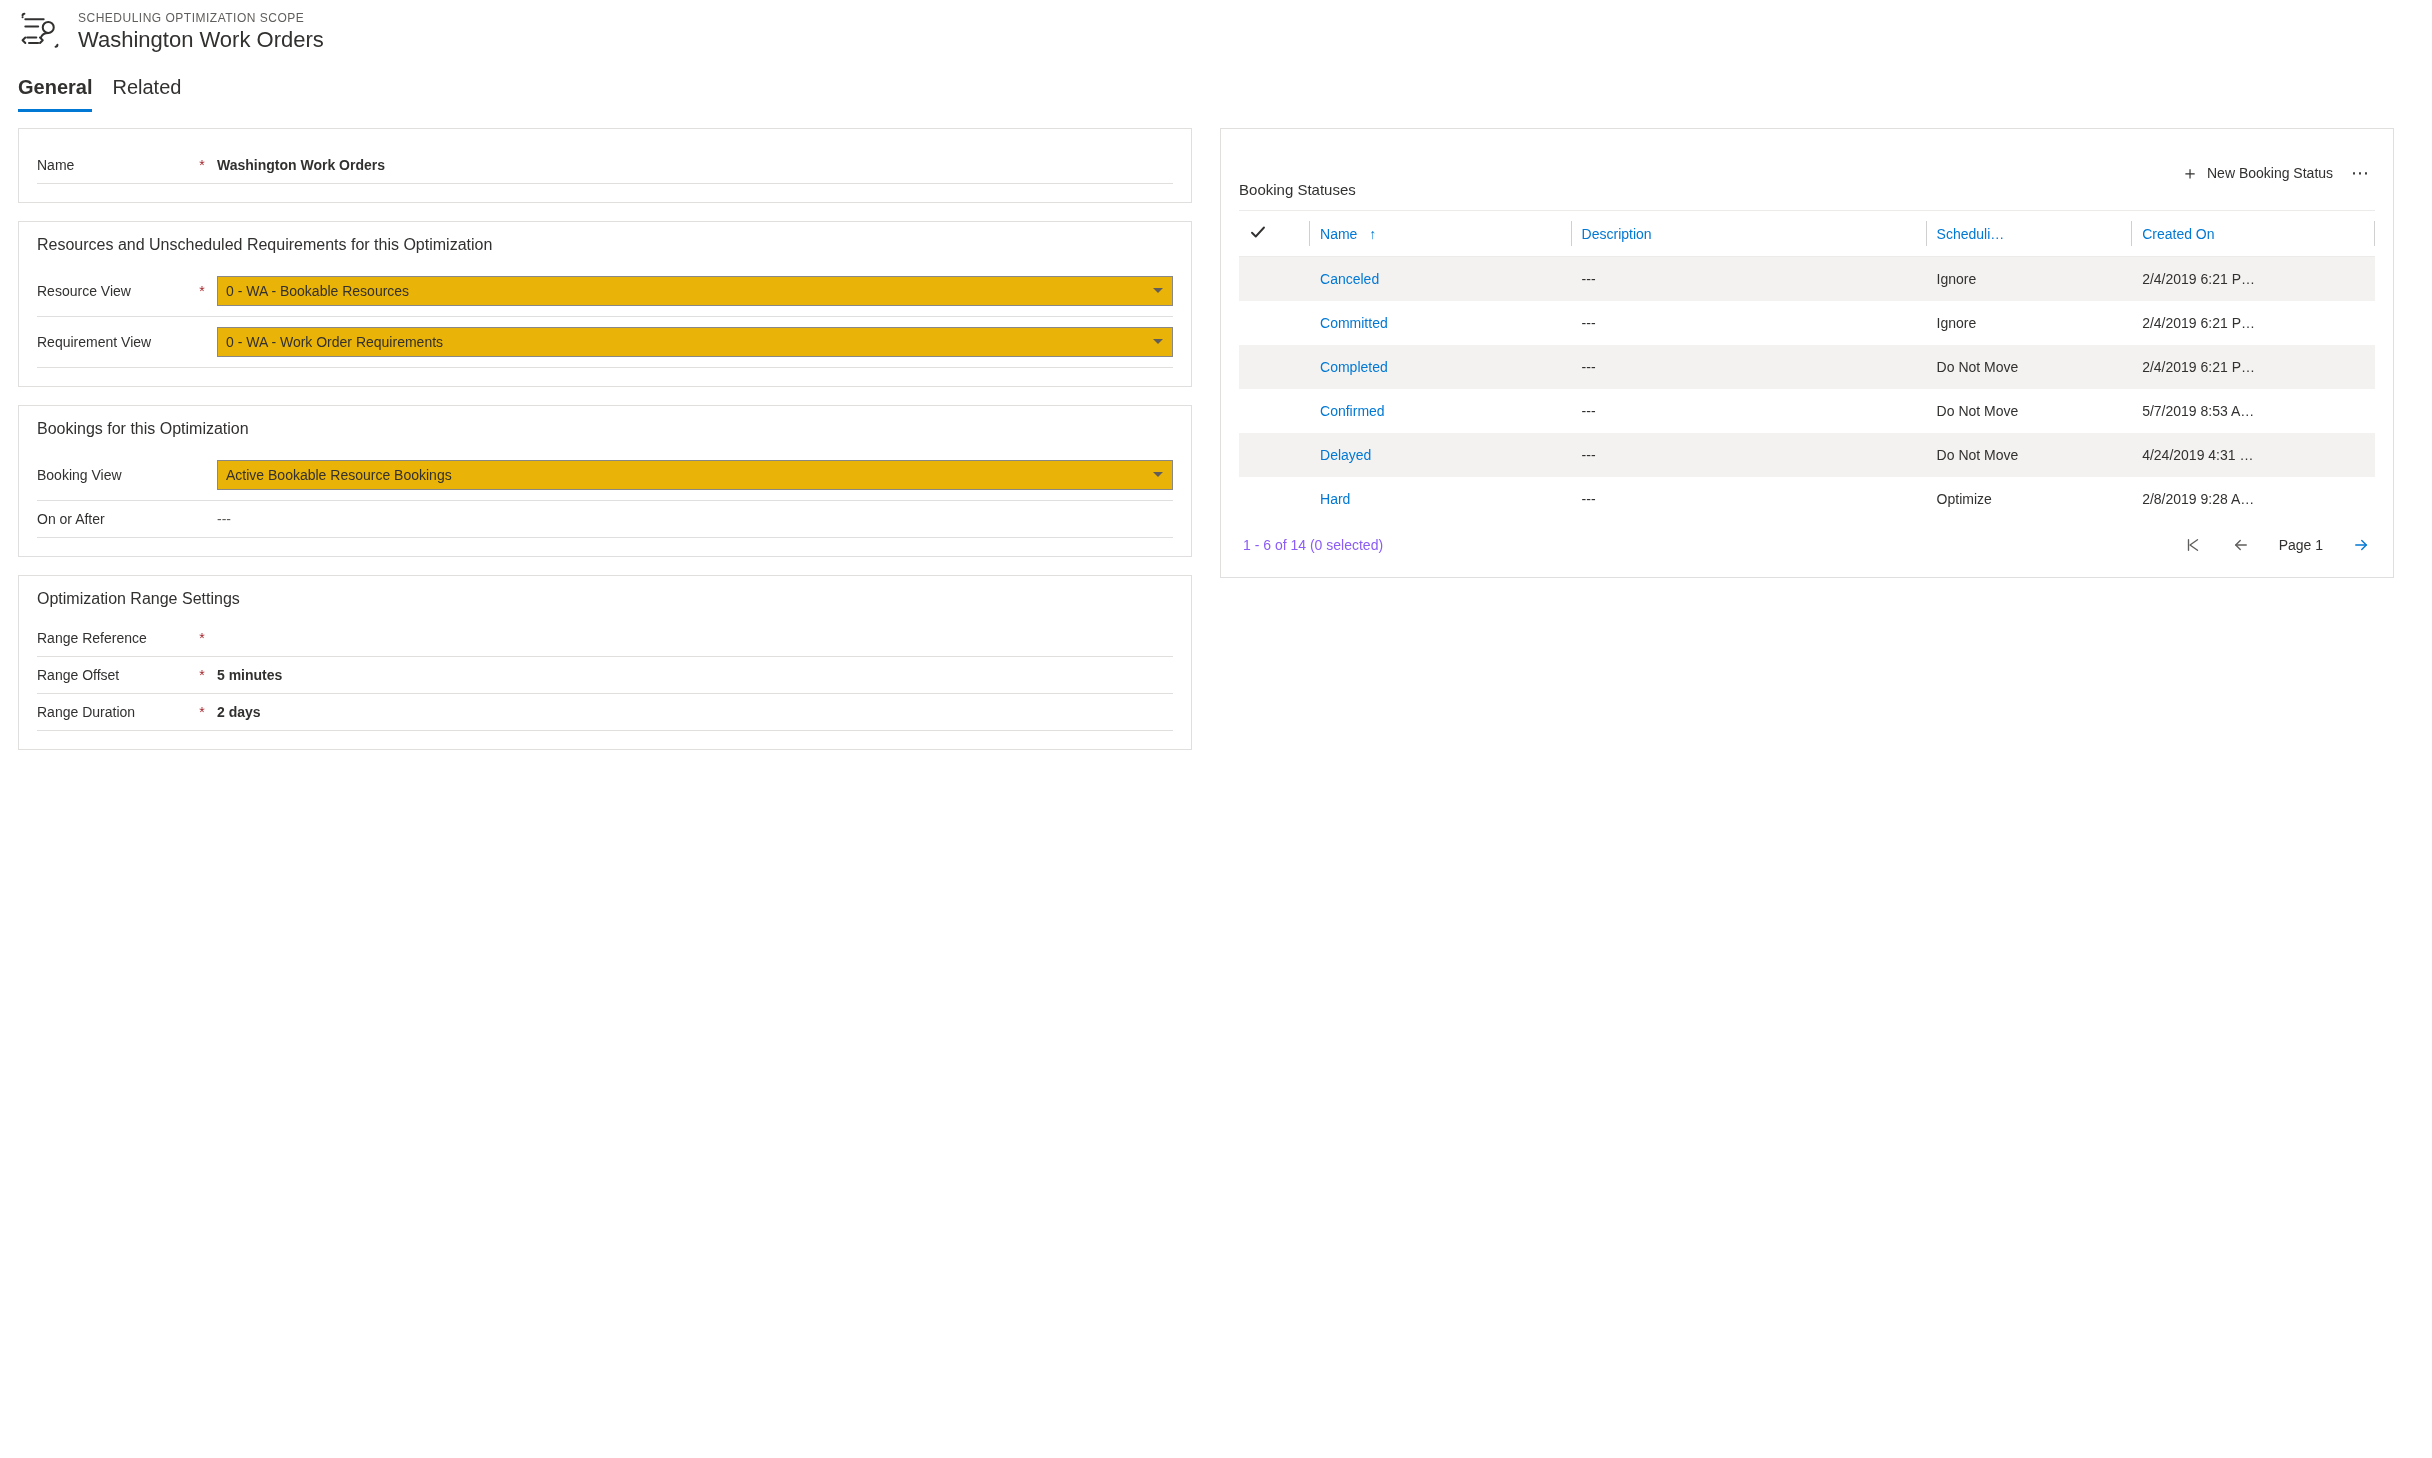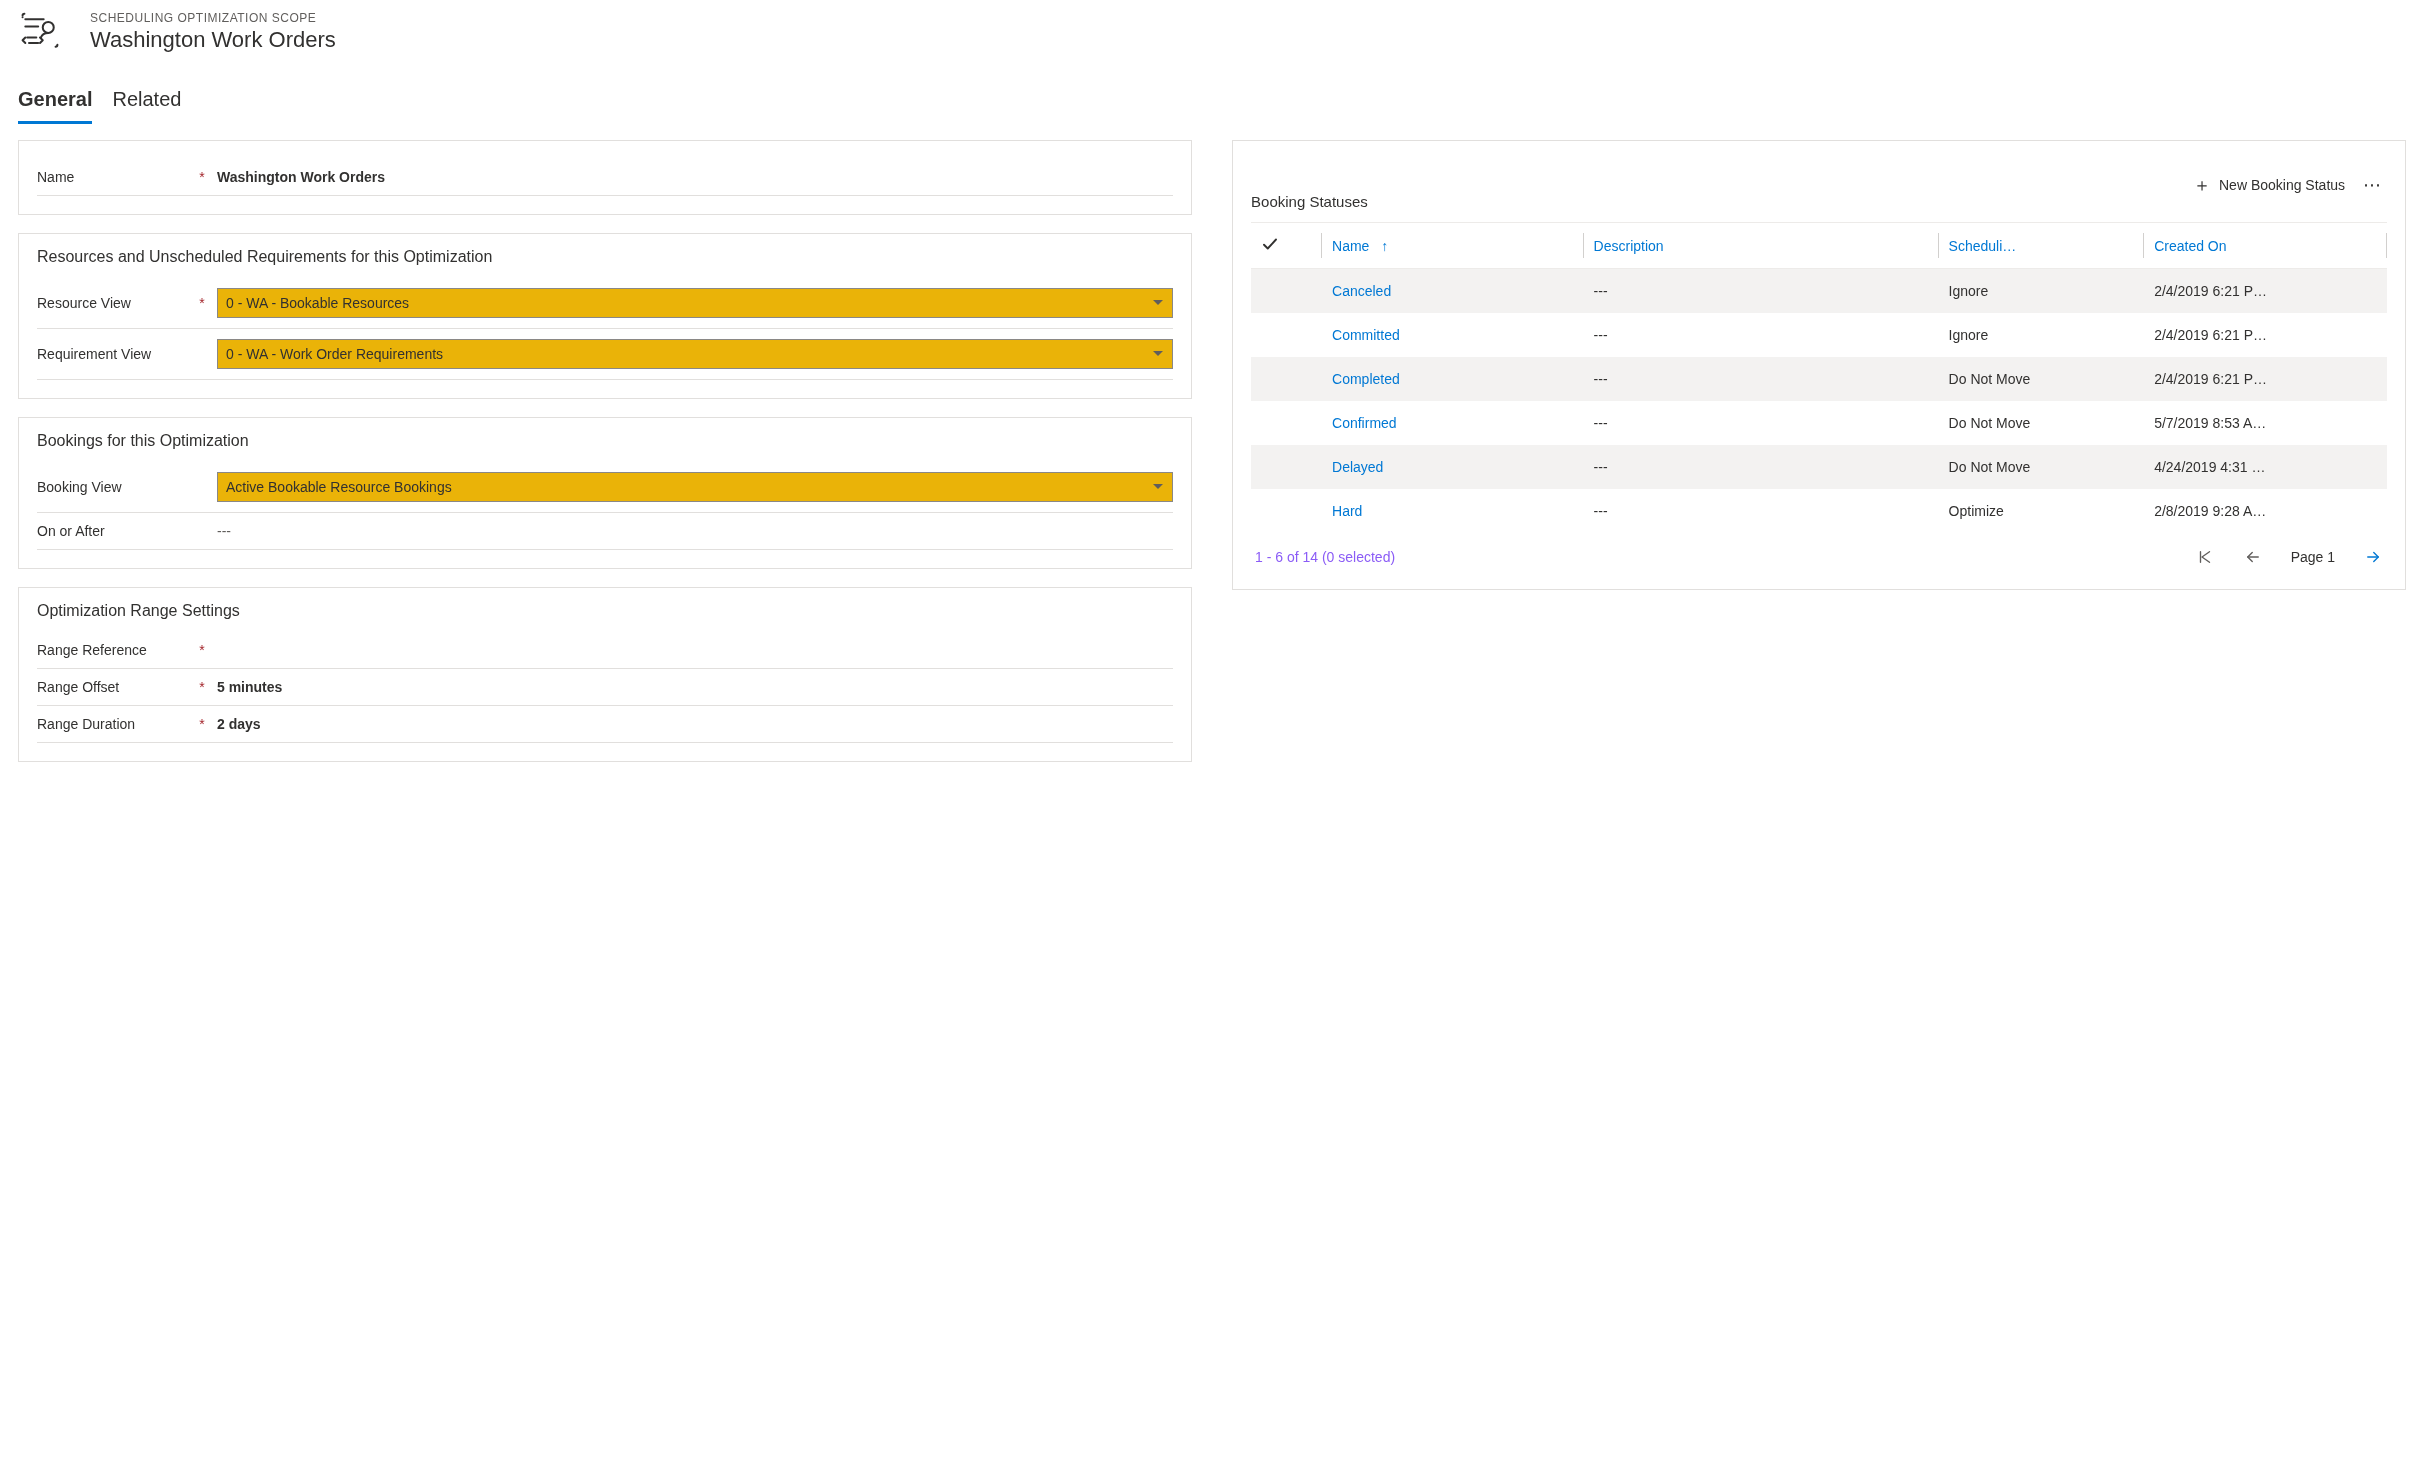--- a/index.html
+++ b/index.html
@@ -3,28 +3,28 @@
 <meta charset="utf-8">
 <style>
   * { box-sizing: border-box; margin: 0; padding: 0; }
   body {
     font-family: "Segoe UI", -apple-system, BlinkMacSystemFont, sans-serif;
     background: #fff;
     color: #323130;
     font-size: 14px;
     padding: 10px 18px;
   }
-  .header-row { display: flex; align-items: center; gap: 28px; margin-bottom: 28px; }
+  .header-row { display: flex; align-items: center; gap: 16px; margin-bottom: 16px; }
   .header-icon { width: 44px; height: 44px; display:flex; align-items:center; justify-content:center; }
   .header-text .subtitle { font-size: 12px; letter-spacing: .5px; color: #605e5c; text-transform: uppercase; }
   .header-text .title { font-size: 22px; font-weight: 400; color: #323130; margin-top:2px; }
   .tabs { display:flex; gap: 20px; border-bottom: 0; margin-bottom: 16px; }
   .tab { padding: 6px 0 10px 0; font-size: 20px; color:#323130; cursor:pointer; border-bottom: 3px solid transparent; font-weight:400;}
   .tab.active { border-bottom-color: #0078d4; font-weight:600; }
-  .columns { display:flex; gap: 40px; align-items:flex-start; }
+  .columns { display:flex; gap: 28px; align-items:flex-start; }
   .col-left { flex: 0 0 49%; display:flex; flex-direction:column; gap:18px;}
   .col-right { flex: 0 0 49%; }
   .card { border:1px solid #e1dfdd; padding: 14px 18px 18px 18px; }
   .card.tight { padding-top:18px; }
   .section-title { font-size: 16px; font-weight:400; color:#323130; margin-bottom: 12px; }
   .form-row { display:flex; align-items:center; border-bottom:1px solid #e1dfdd; padding: 10px 0; gap:10px;}
   .form-label { flex: 0 0 150px; font-size:14px; color:#323130; }
   .form-req { color:#a4262c; width:10px; text-align:center; font-size:14px; }
   .form-value { flex:1; font-size:14px; }
   .form-value.bold { font-weight:600; }

